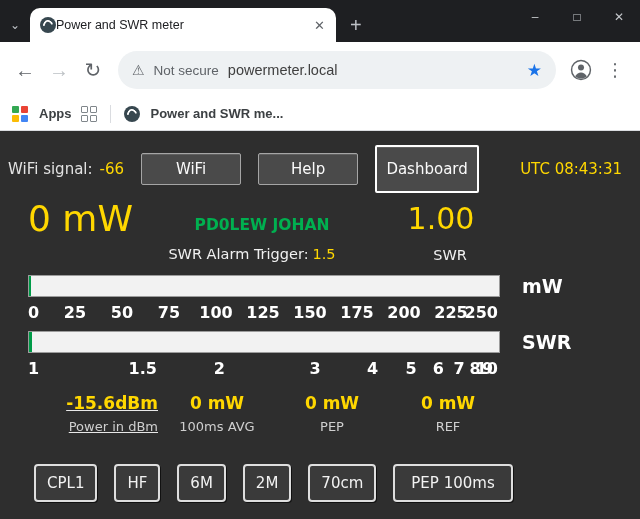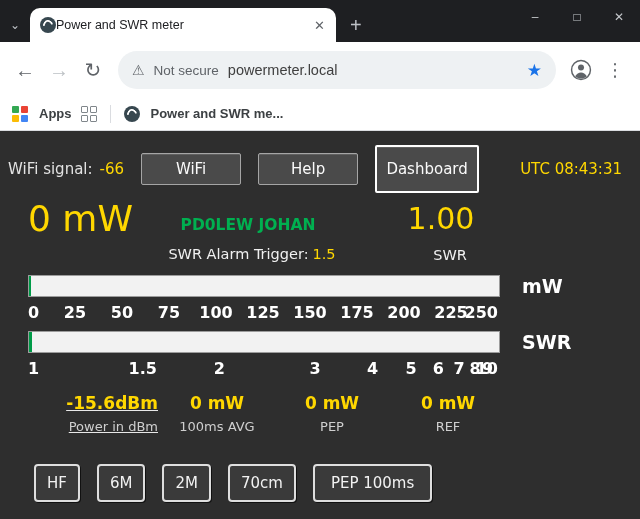--- a/index.html
+++ b/index.html
@@ -54,21 +54,21 @@
   .wifi-label{font-size:15px;color:#e2e2e2;}
   .wifi-value{color:#ffd700;font-size:15px;margin-left:7px;}
   .btn{width:100px;padding:6px 0;background:#4a4a4a;border:1px solid #a5a5a5;border-radius:2px;
     color:#fafafa;font-size:15px;margin-left:17px;cursor:pointer;
     font-family:"DejaVu Sans",sans-serif;box-shadow:inset 0 1px 0 rgba(255,255,255,.12);}
   .btn.dashboard{border:2px solid #fff;padding:13px 0;width:104px;}
   .utc{margin-left:auto;color:#ffd700;font-size:15px;margin-right:8px;white-space:nowrap;}
 
   .row-big{position:relative;height:68px;margin-top:4px;}
   .big-power{position:absolute;left:28px;top:0;font-size:36px;color:#ffd700;line-height:1;}
-  .callsign{position:absolute;left:248px;top:15px;transform:translateX(-50%);
+  .callsign{position:absolute;left:262px;top:15px;transform:translateX(-50%);
     color:#00b050;font-size:15.5px;font-weight:bold;white-space:nowrap;}
   .alarm{position:absolute;left:252px;top:45px;transform:translateX(-50%);
     font-size:14.5px;color:#f0f0f0;white-space:nowrap;}
   .alarm-val{color:#ffd700;margin-left:4px;}
   .big-swr{position:absolute;left:441px;top:3px;transform:translateX(-50%);
     font-size:30px;color:#ffd700;line-height:1;}
   .swr-unit{position:absolute;left:450px;top:46px;transform:translateX(-50%);
     font-size:14.5px;color:#f0f0f0;}
 
   .gauge-row{display:flex;align-items:center;margin:6px 0 0 28px;}
@@ -238,20 +238,21 @@
         <div class="stat-value">0 mW</div>
         <div class="stat-label">PEP</div>
       </div>
       <div class="stat c4">
         <div class="stat-value">0 mW</div>
         <div class="stat-label">REF</div>
       </div>
     </div>
 
     <div class="band-row">
+      <button class="band-btn">CPL1</button>
       <button class="band-btn">HF</button>
       <button class="band-btn">6M</button>
       <button class="band-btn">2M</button>
       <button class="band-btn">70cm</button>
       <button class="band-btn wide">PEP 100ms</button>
     </div>
 
   </div>
 </div>
 

